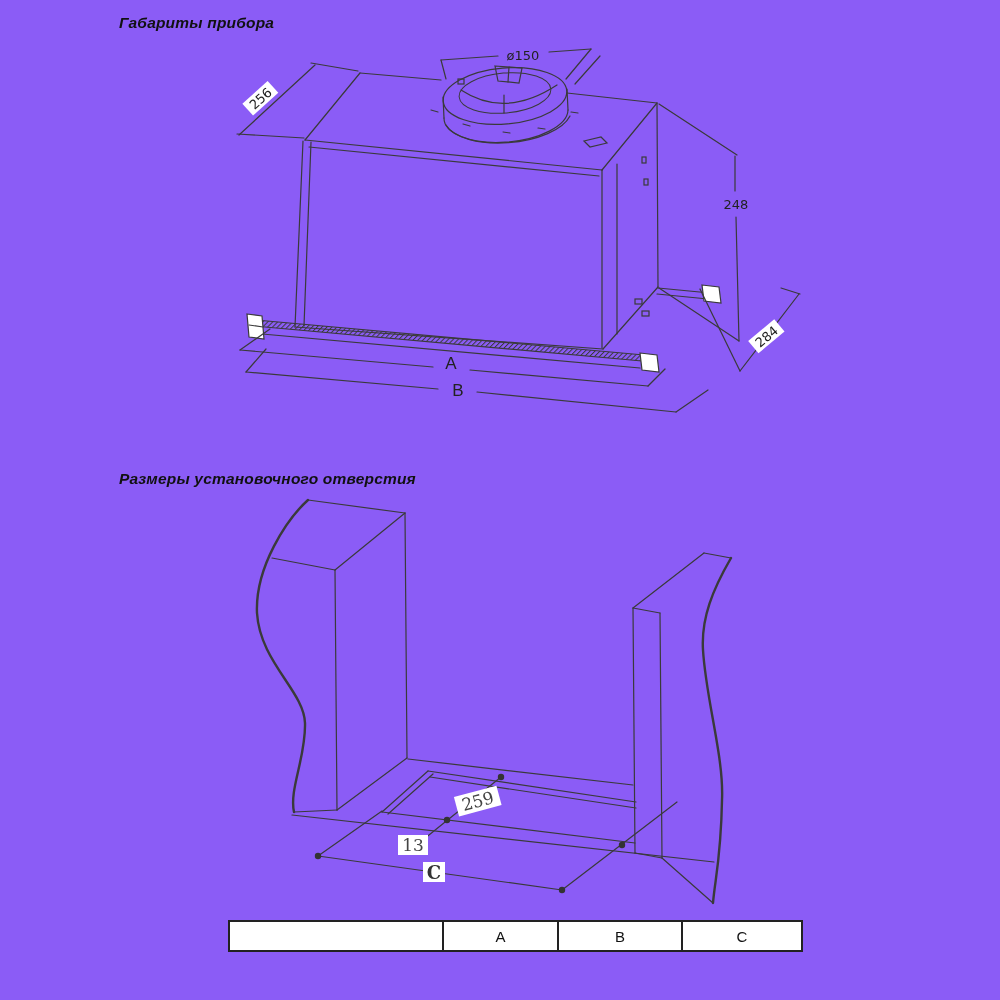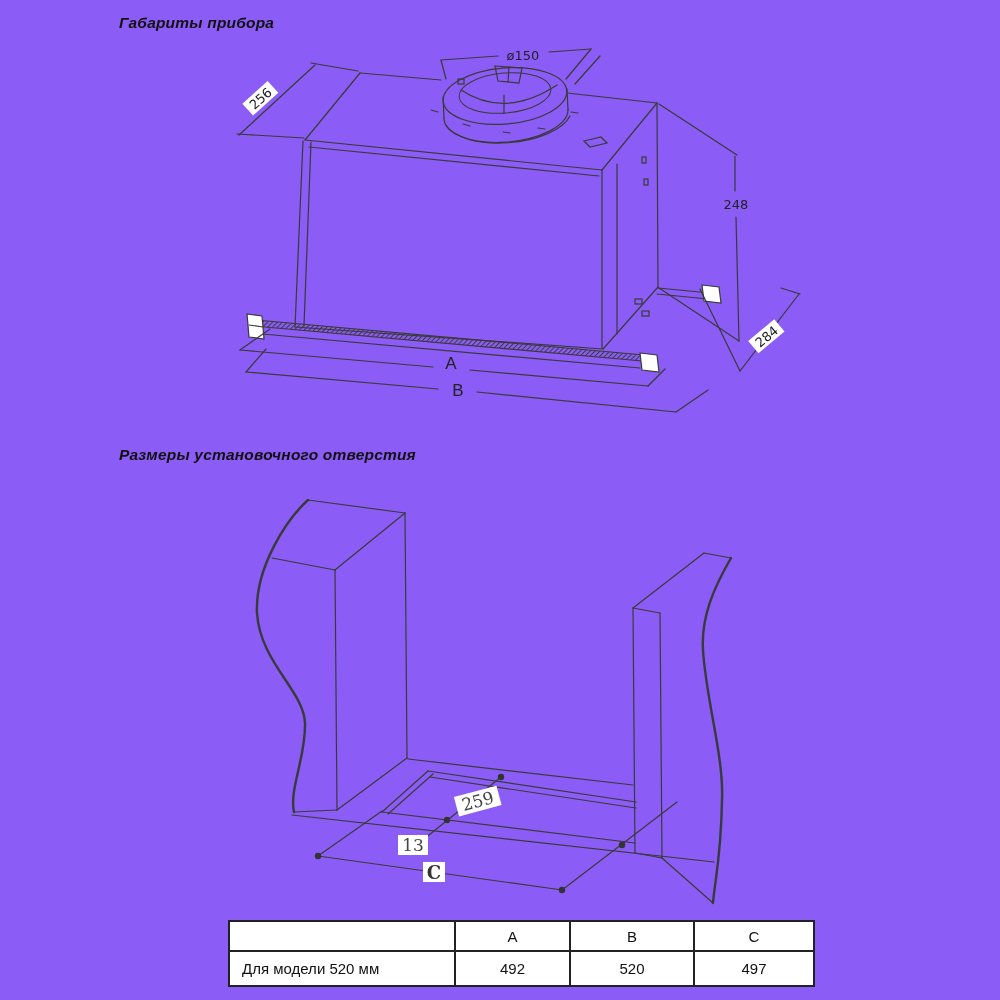--- a/index.html
+++ b/index.html
@@ -1,21 +1,21 @@
 <!DOCTYPE html>
 <html><head>
 <meta charset="utf-8">
 <style>
   html,body{margin:0;padding:0;background:#fff;}
   #page{position:relative;width:1000px;height:1000px;background:#8b5cf6;overflow:hidden;
         font-family:"Liberation Sans",sans-serif;color:#1a1a1a;}
   .section-title{position:absolute;left:119px;font-size:15.5px;font-weight:bold;font-style:italic;
         letter-spacing:.2px;color:#111;}
   #title-1{top:14px;}
-  #title-2{top:446px;}
+  #title-2{top:470px;}
   #drawing-svg{position:absolute;left:0;top:0;}
   
   #dim-table{position:absolute;left:228px;top:920px;border-collapse:collapse;table-layout:fixed;}
   #dim-table td,#dim-table th{border:2px solid #222;font-weight:normal;font-size:15px;color:#111;
         text-align:center;padding:0;background:#fff;}
   #dim-table th{height:28px;}
   #dim-table td{height:33px;}
   .model-cell{text-align:left !important;padding-left:12px !important;}
   .c0{width:212px;} .c1{width:113px;} .c2{width:122px;} .c3{width:118px;}
   text{fill:#222;}
@@ -228,22 +228,16 @@
   </svg>
 
   <table id="dim-table">
     <tbody>
         <tr>
       <th class="c0"></th>
       <th class="c1">A</th>
       <th class="c2">B</th>
       <th class="c3">C</th>
     </tr>
-    <tr>
-      <td class="c0 model-cell">Для модели 520 мм</td>
-      <td class="c1">492</td>
-      <td class="c2">520</td>
-      <td class="c3">497</td>
-    </tr>
   </tbody>
     </table>
 
 </div>
 
 </body></html>

